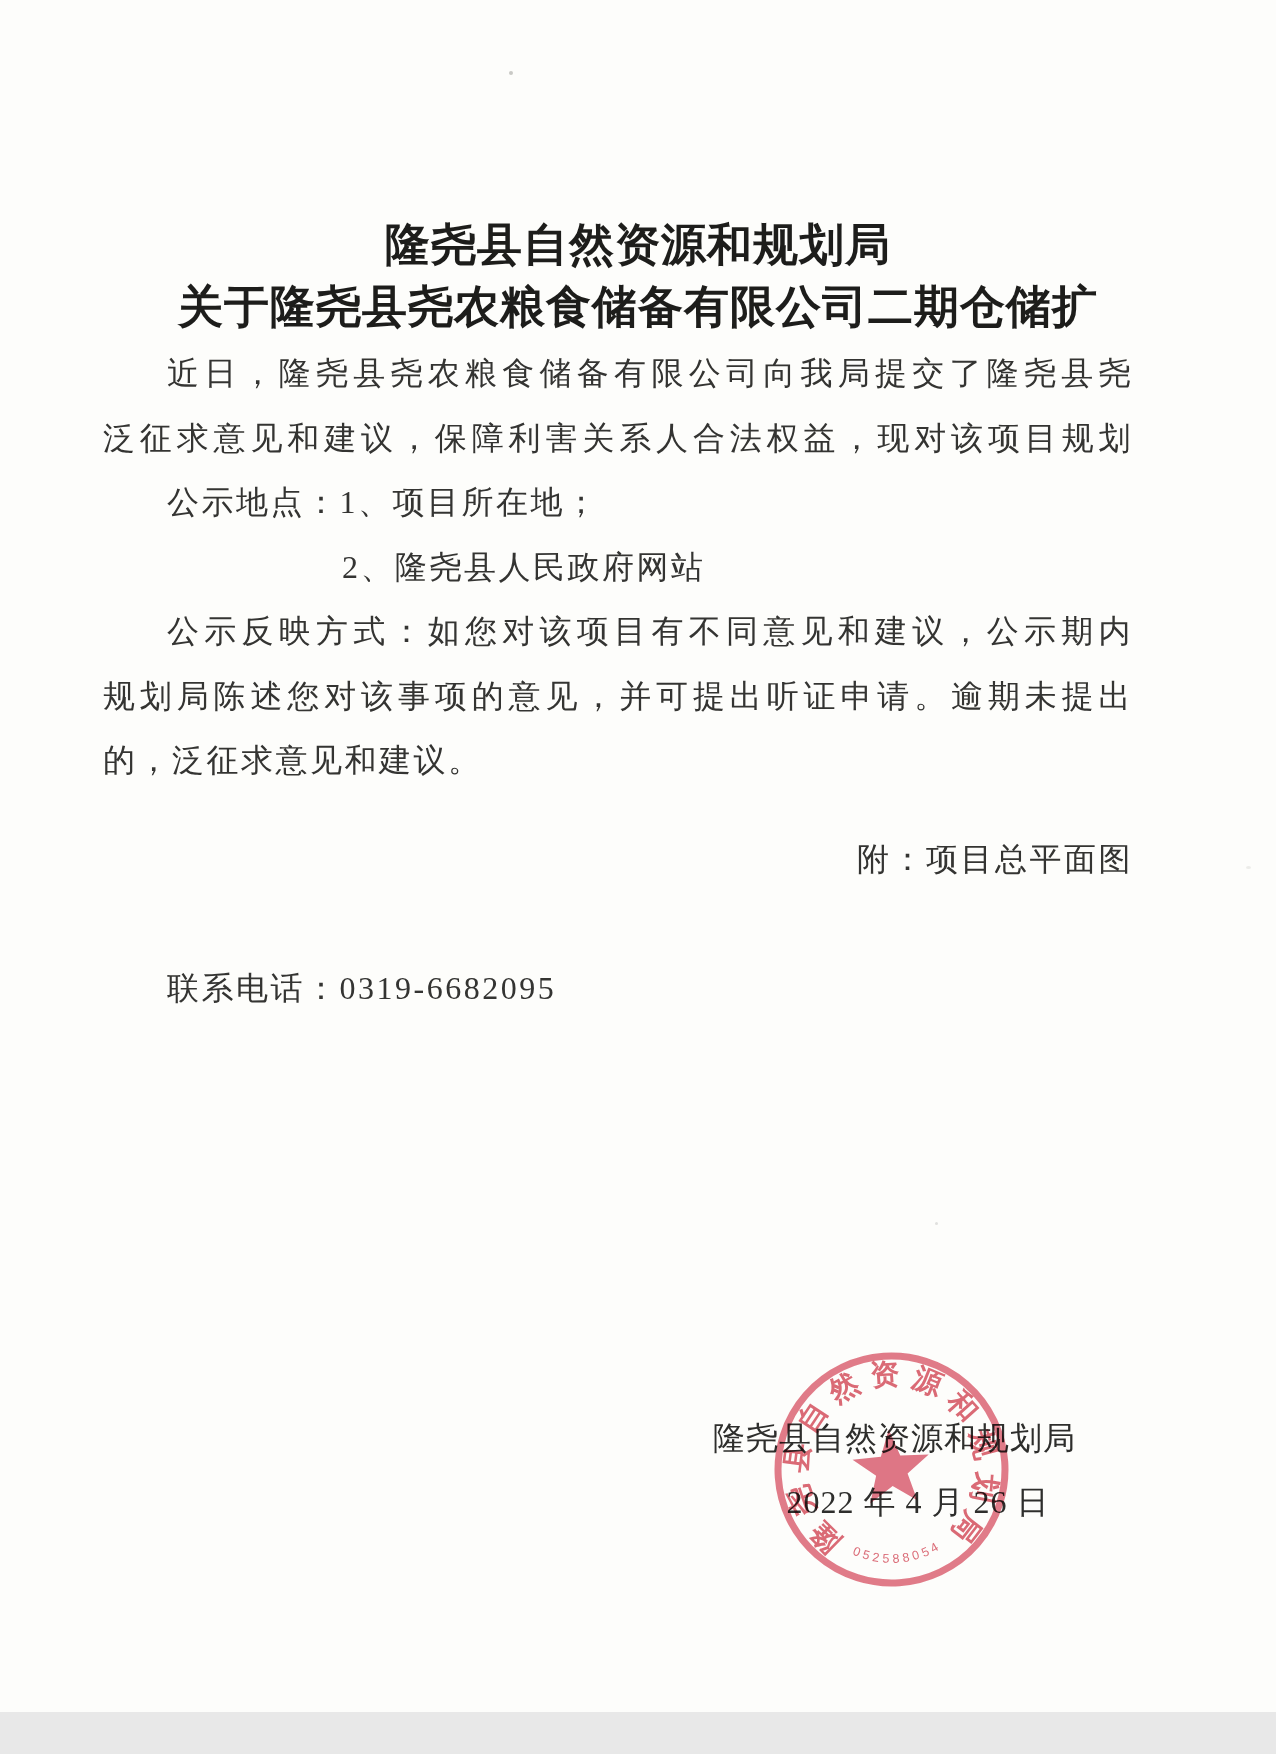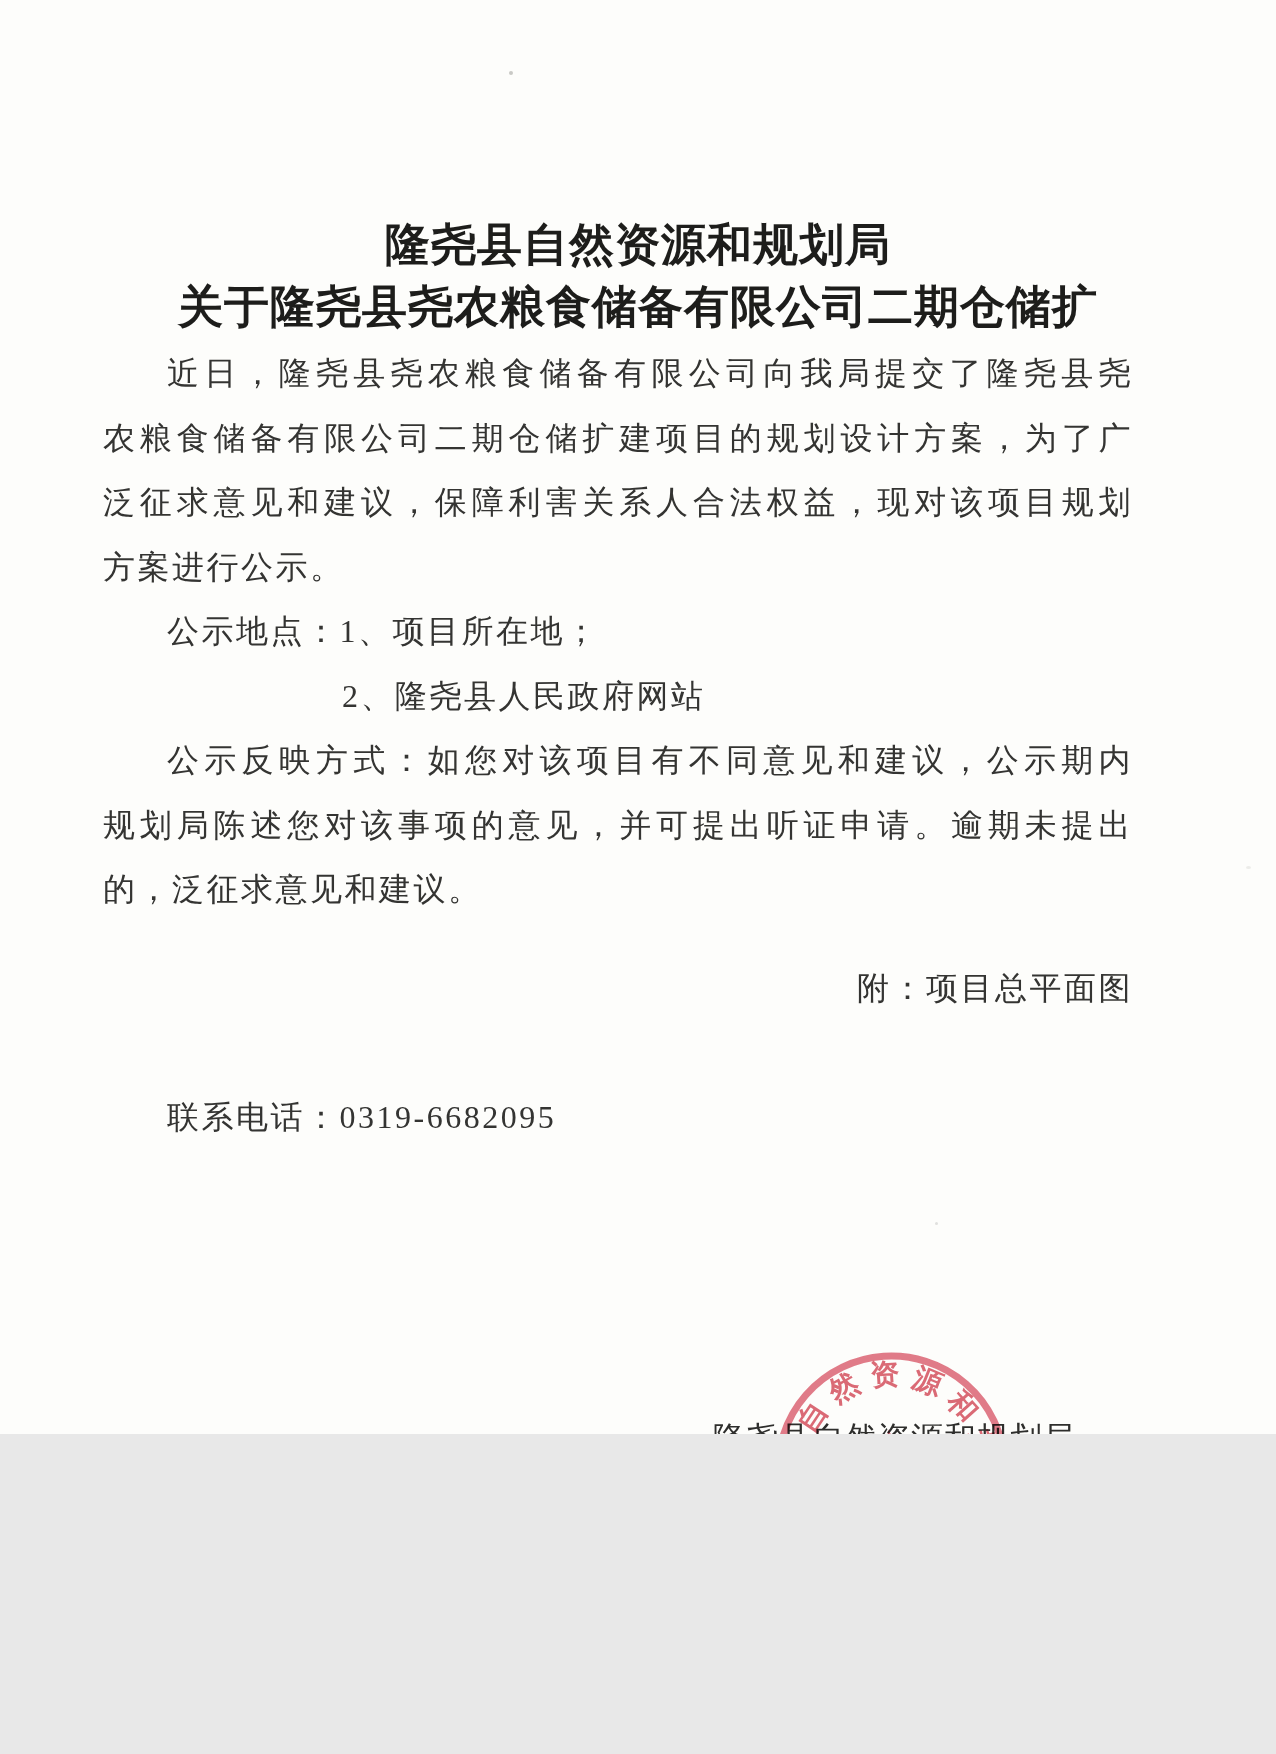--- a/index.html
+++ b/index.html
@@ -1,18 +1,18 @@
 <!DOCTYPE html>
 <html lang="zh"><head>
 <meta charset="utf-8">
 <style>
   html,body{margin:0;padding:0;background:#e8e8e8;}
   .page{
     position:relative;
-    width:1276px;height:1434px;
+    width:1276px;height:1712px;
     margin:0 auto;
     background:#fdfdfb;
     overflow:hidden;
     font-family:"Liberation Serif","DejaVu Serif",serif;
     color:#30302e;
   }
   
   .title-block{
     margin:214px 74px 0 74px;
     text-align:center;
@@ -81,23 +81,21 @@
 
 <div class="page">
 
   <div class="title-block">
     <div class="title-line">隆尧县自然资源和规划局</div>
     <div class="title-line">关于隆尧县尧农粮食储备有限公司二期仓储扩</div>
   </div>
 
   <div class="body-block">
     <div class="ln indent full">近日，隆尧县尧农粮食储备有限公司向我局提交了隆尧县尧</div>
-    <div class="ln full">农粮食储备有限公司二期仓储扩建项目的规划设计方案，为了广</div>
     <div class="ln full">泛征求意见和建议，保障利害关系人合法权益，现对该项目规划</div>
-    <div class="ln">方案进行公示。</div>
     <div class="ln indent">公示地点：1、项目所在地；</div>
     <div class="ln sub">2、隆尧县人民政府网站</div>
     <div class="ln indent full">公示反映方式：如您对该项目有不同意见和建议，公示期内</div>
     <div class="ln full">规划局陈述您对该事项的意见，并可提出听证申请。逾期未提出</div>
     <div class="ln">的，泛征求意见和建议。</div>
 
     <div class="ln indent gap-attachment">附：项目总平面图</div>
     <div class="ln indent gap-contact">联系电话：0319-6682095</div>
   </div>
 

